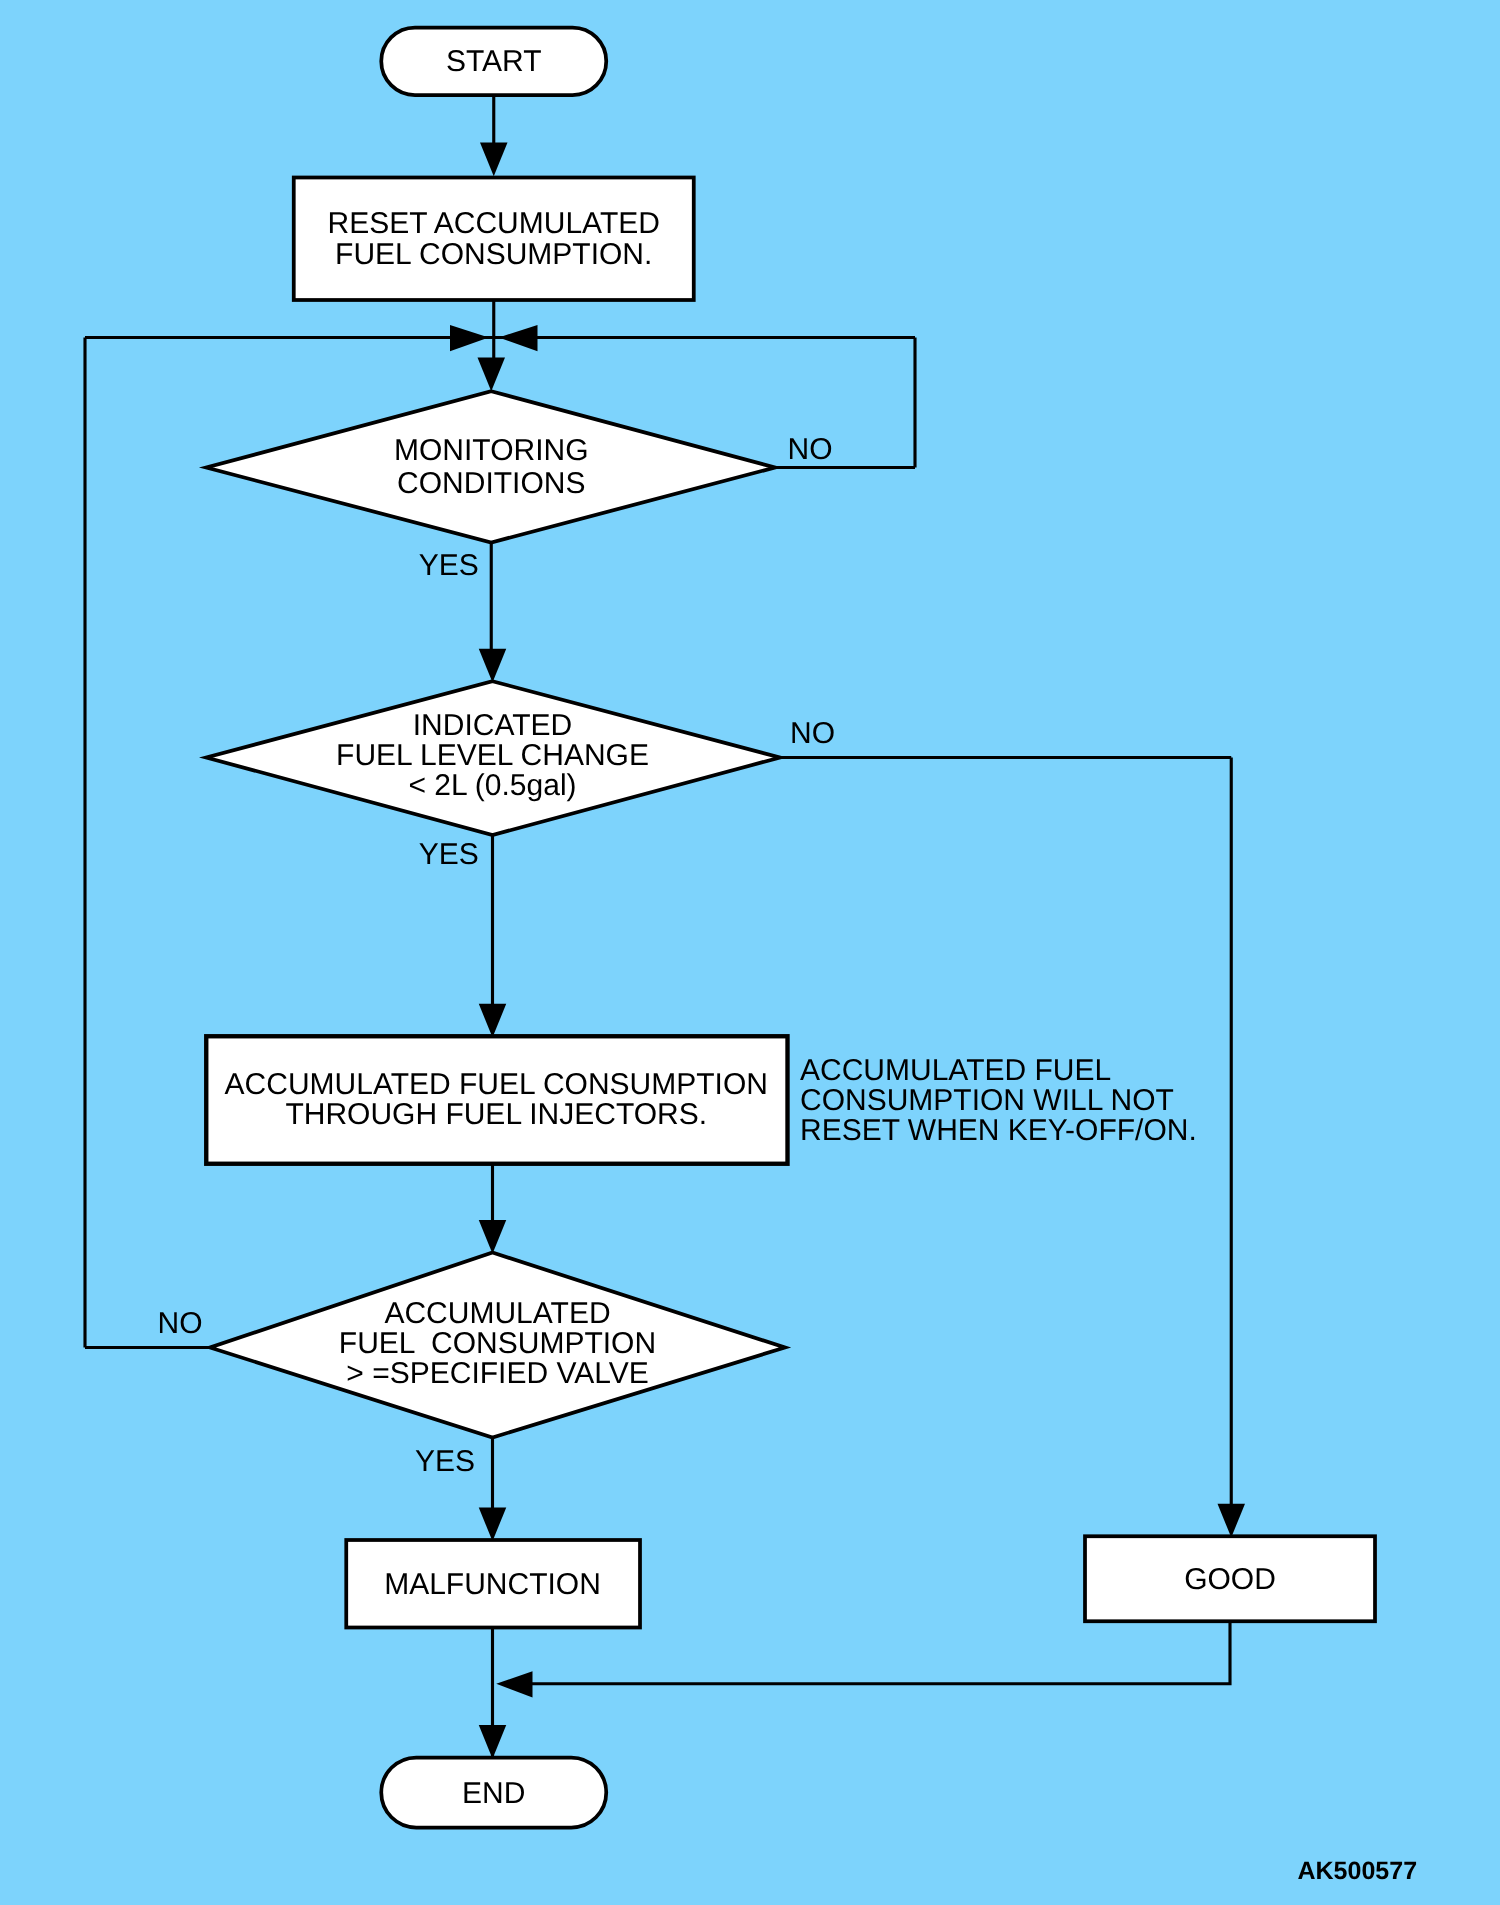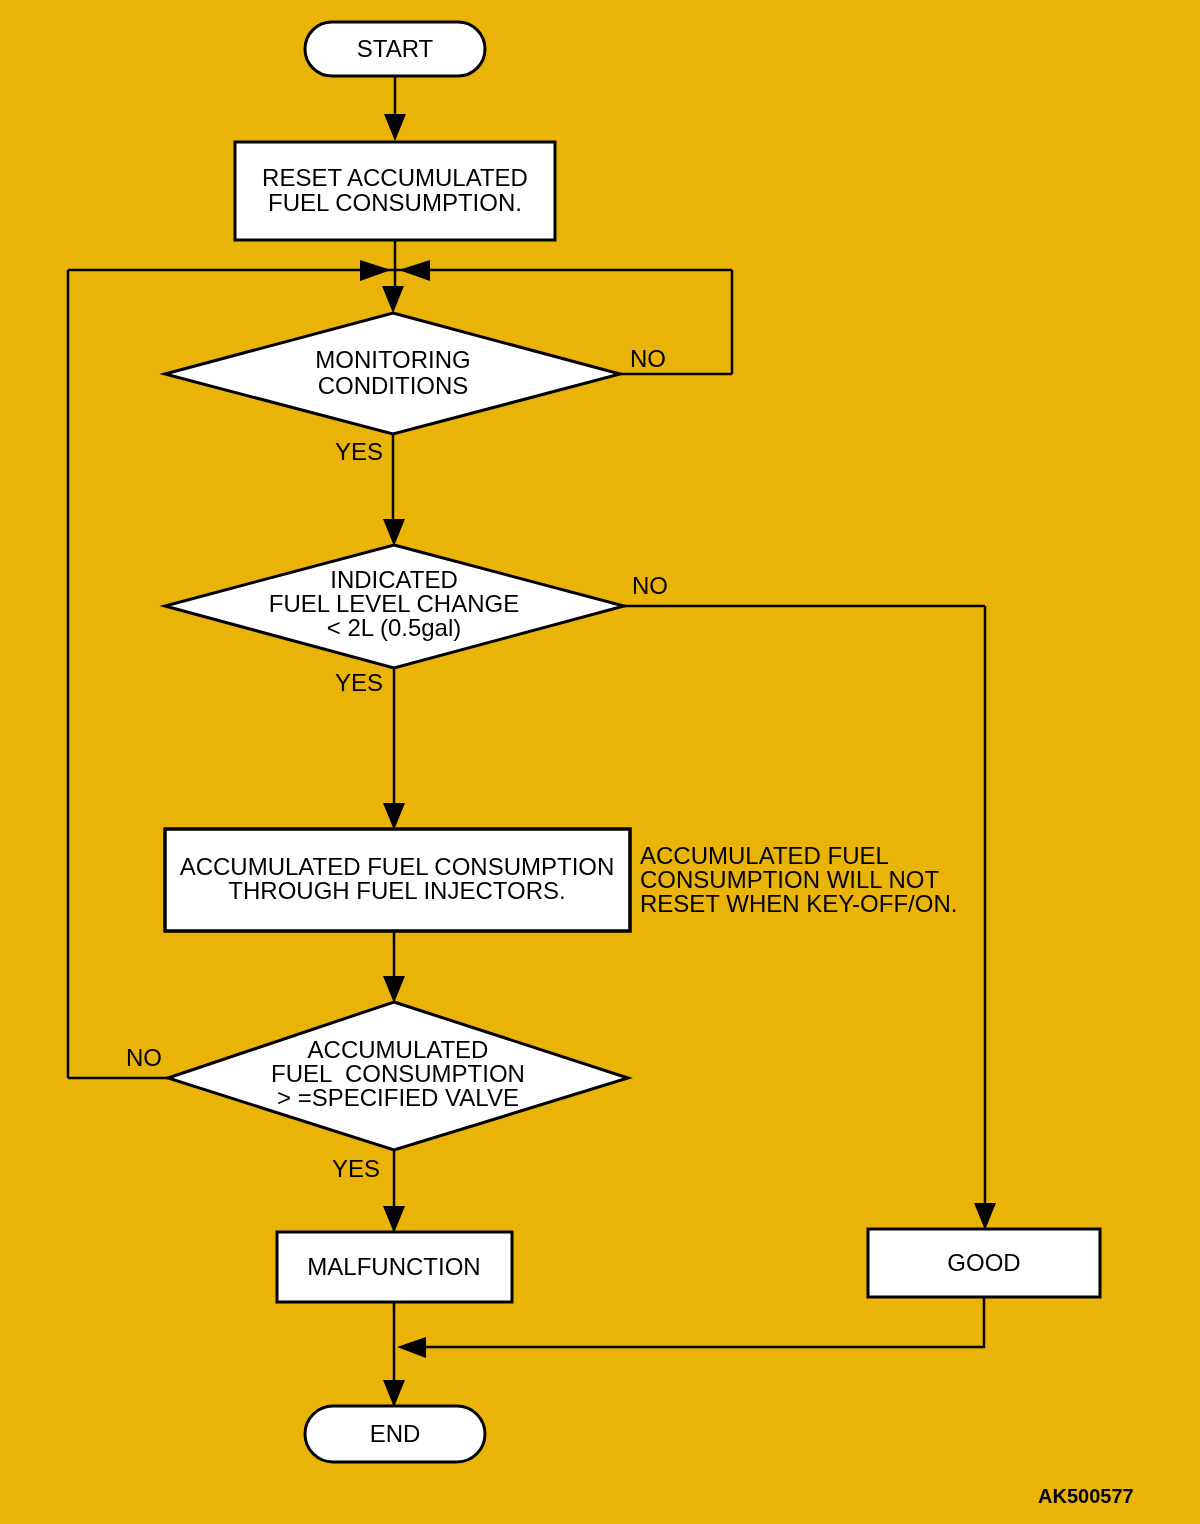--- a/index.html
+++ b/index.html
@@ -1,20 +1,20 @@
 <!DOCTYPE html>
 <html><head>
 <meta charset="utf-8">
 <style>
   html, body { margin: 0; padding: 0; background: #ffffff; }
   .stage {
     position: relative;
     width: 1200px;
     height: 1524px;
-    background: #eab308;
+    background: #7dd3fc;
     overflow: hidden;
   }
   svg { display: block; }
   svg text {
     font-family: "Liberation Sans", sans-serif;
     font-size: 24px;
     fill: #000000;
     white-space: pre;
   }
   .node-shape {

